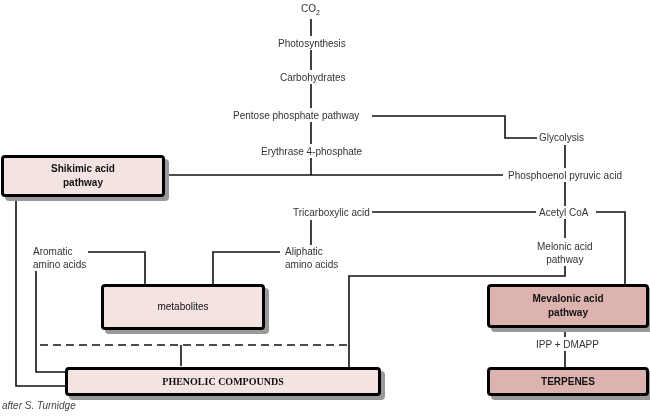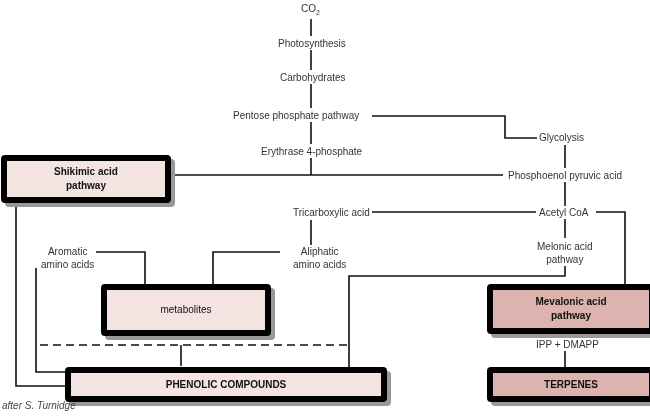--- a/index.html
+++ b/index.html
@@ -2,22 +2,22 @@
 <html><head>
   <meta charset="utf-8">
   <style>
     html, body { margin: 0; padding: 0; background: #ffffff; }
     body { width: 650px; height: 416px; position: relative; overflow: hidden;
            font-family: "Liberation Sans", sans-serif; color: #222; }
     svg.lines { position: absolute; left: 0; top: 0; width: 650px; height: 416px; }
     .lbl { position: absolute; font-size: 10px; line-height: 13px; color: #333;
            background: #fff; white-space: nowrap; padding: 0 2px; }
     .lbl.c { text-align: center; }
-    .lbl.l { text-align: center; margin-left: 8px; }
-    .box { position: absolute; border: 6px solid #000000; border-radius: 4px;
+    .lbl.l { text-align: left; }
+    .box { position: absolute; border: 3px solid #000000; border-radius: 4px;
            box-shadow: 4px 4px 0 #999; display: flex; align-items: center; justify-content: center;
            text-align: center; font-size: 10px; line-height: 14px; color: #111; }
     .box.light { background: #f3e4e2; }
     .box.dark { background: #dcb3ae; }
     .box.bold { font-weight: bold; }
     .credit { position: absolute; left: 2px; top: 400px; font-size: 10px; font-style: italic; color: #444; }
     sub { font-size: 7px; }
   </style>
 </head>
 <body>
@@ -99,16 +99,16 @@
   <div>
       <div>metabolites</div>
     </div>
 </div>
 <div class="box dark bold" style="left:487px;top:284px;width:156px;height:38px;">
   <div>
       <div>Mevalonic acid</div>
       <div>pathway</div>
     </div>
 </div>
-<div class="box light bold" style="left:65px;top:367px;width:310px;height:23px;">PHENOLIC COMPOUNDS</div>
+<div class="box light bold" style="left:65px;top:367px;width:310px;height:23px;font-family:Liberation Serif, serif;">PHENOLIC COMPOUNDS</div>
 <div class="box dark bold" style="left:487px;top:367px;width:156px;height:23px;">TERPENES</div>
 
 <div class="credit">after S. Turnidge</div>
 
 </body></html>

